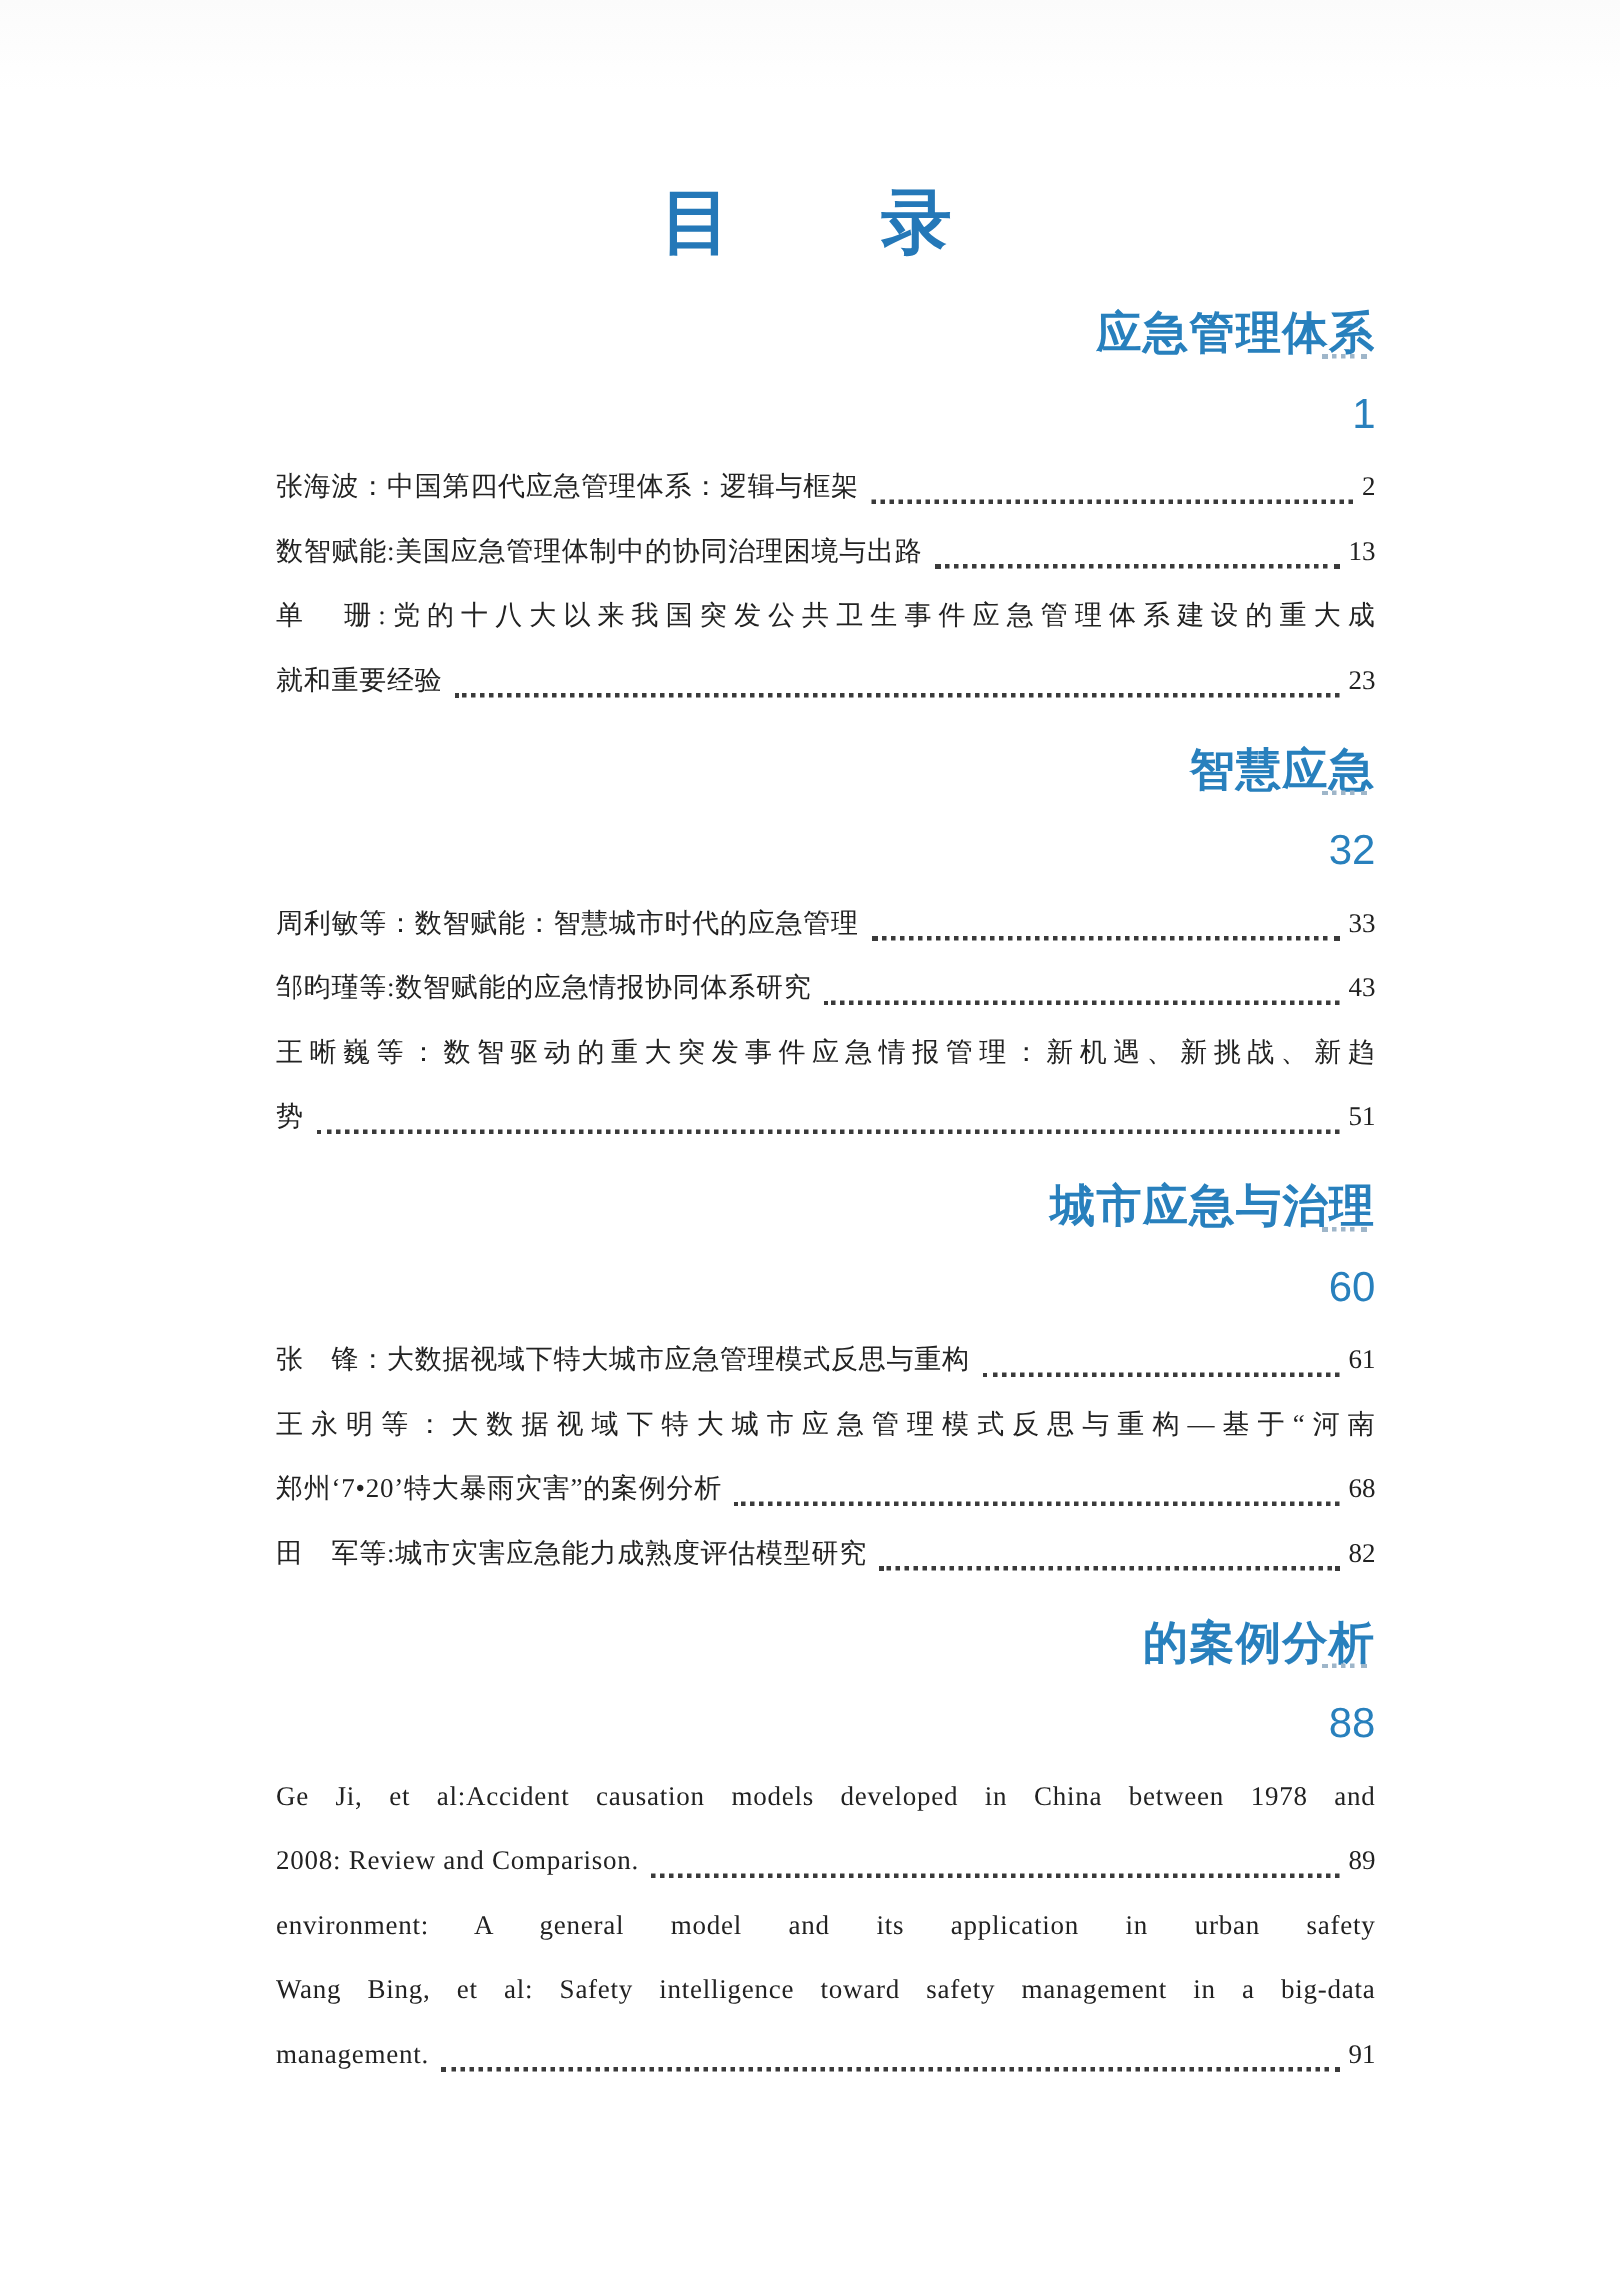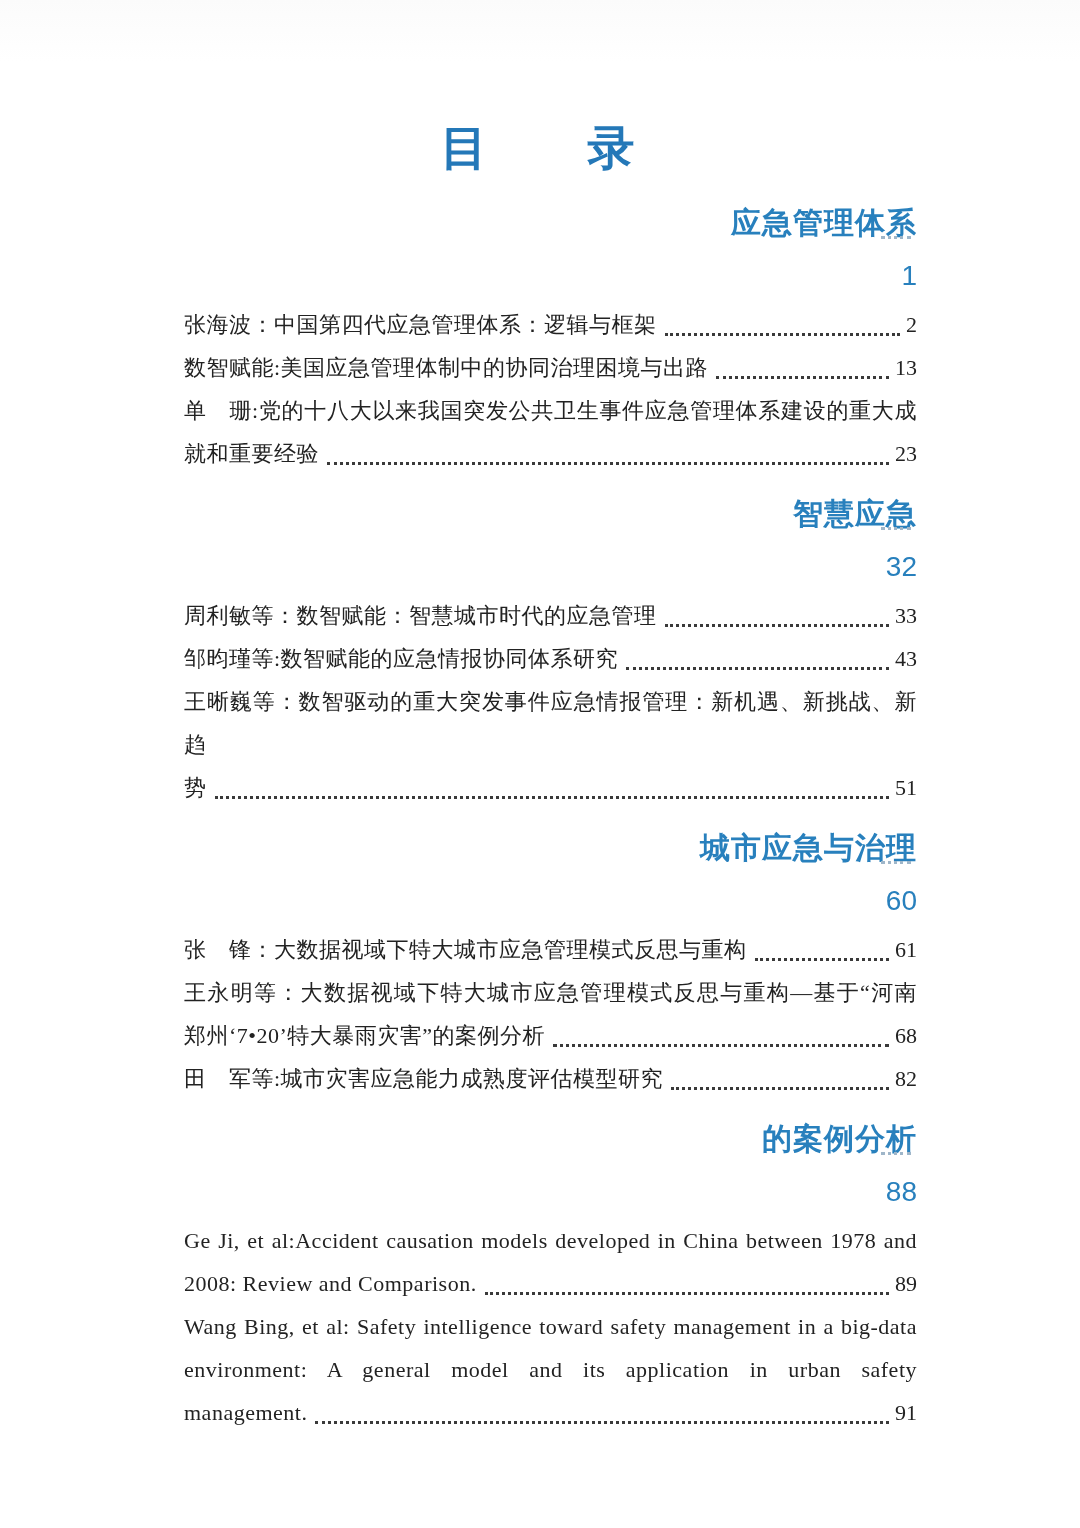--- a/index.html
+++ b/index.html
@@ -44,21 +44,21 @@
     flex: 1 1 auto;
     margin: 0 6px 0 8px;
     border-bottom: 3px dotted #3a3a3a;
     transform: translateY(-10px);
     min-width: 30px;
   }
   .h-dots { border-bottom: 3px dotted #9fb6c9; transform: translateY(-12px); }
   .h-page { white-space: nowrap; font-size: 28px; font-weight: 400; }
   .entry {
     margin-left: 24px;
-    font-size: 22px;
+    font-size: 18px;
     line-height: 43px;
     color: #222222;
   }
   .line-fill {
     text-align: justify;
     text-align-last: justify;
     letter-spacing: 0.5px;
   }
   .last-line {
     display: flex;
@@ -161,22 +161,22 @@
       </div>
       <div class="entry">
         <div class="line-fill">Ge Ji, et al:Accident causation models developed in China between 1978 and</div>
         <div class="last-line">
           <span class="e-text">2008: Review and Comparison.</span>
           <span class="dots e-dots"></span>
           <span class="e-page">89</span>
         </div>
       </div>
       <div class="entry">
+        <div class="line-fill">environment: A general model and its application in urban safety</div>
         <div class="line-fill">Wang Bing, et al: Safety intelligence toward safety management in a big-data</div>
-        <div class="line-fill">environment: A general model and its application in urban safety</div>
         <div class="last-line">
           <span class="e-text">management.</span>
           <span class="dots e-dots"></span>
           <span class="e-page">91</span>
         </div>
       </div>
     </div>
 </div>
 
 </body></html>

